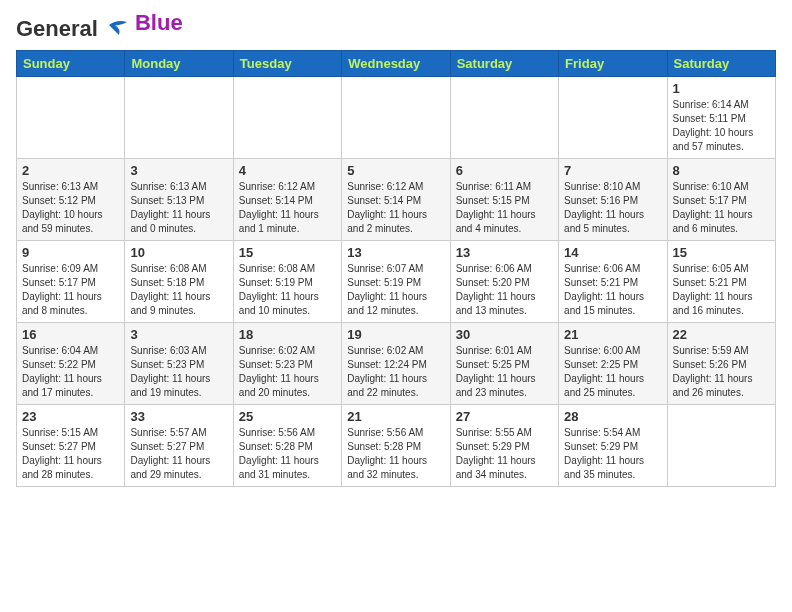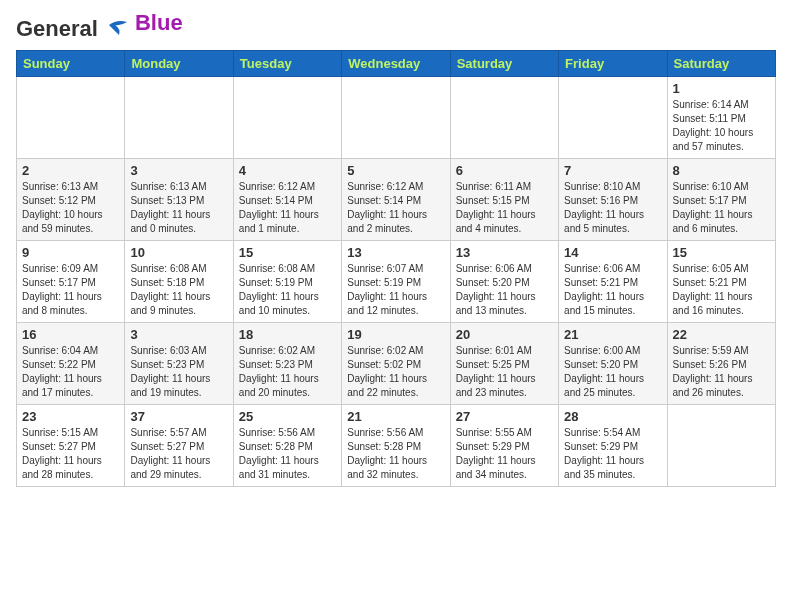--- a/index.html
+++ b/index.html
@@ -227,51 +227,51 @@
         </td>
         <td>
           <span class="day-number">18</span>
           <div class="day-info">Sunrise: 6:02 AM
 Sunset: 5:23 PM
 Daylight: 11 hours and 20 minutes.</div>
         </td>
         <td>
           <span class="day-number">19</span>
           <div class="day-info">Sunrise: 6:02 AM
-Sunset: 5:02 PM
+Sunset: 12:24 PM
 Daylight: 11 hours and 22 minutes.</div>
         </td>
         <td>
-          <span class="day-number">20</span>
+          <span class="day-number">30</span>
           <div class="day-info">Sunrise: 6:01 AM
 Sunset: 5:25 PM
 Daylight: 11 hours and 23 minutes.</div>
         </td>
         <td>
           <span class="day-number">21</span>
           <div class="day-info">Sunrise: 6:00 AM
-Sunset: 5:20 PM
+Sunset: 2:25 PM
 Daylight: 11 hours and 25 minutes.</div>
         </td>
         <td>
           <span class="day-number">22</span>
           <div class="day-info">Sunrise: 5:59 AM
 Sunset: 5:26 PM
 Daylight: 11 hours and 26 minutes.</div>
         </td>
       </tr>
       <tr>
         <td>
           <span class="day-number">23</span>
           <div class="day-info">Sunrise: 5:15 AM
 Sunset: 5:27 PM
 Daylight: 11 hours and 28 minutes.</div>
         </td>
         <td>
-          <span class="day-number">37</span>
+          <span class="day-number">33</span>
           <div class="day-info">Sunrise: 5:57 AM
 Sunset: 5:27 PM
 Daylight: 11 hours and 29 minutes.</div>
         </td>
         <td>
           <span class="day-number">25</span>
           <div class="day-info">Sunrise: 5:56 AM
 Sunset: 5:28 PM
 Daylight: 11 hours and 31 minutes.</div>
         </td>

